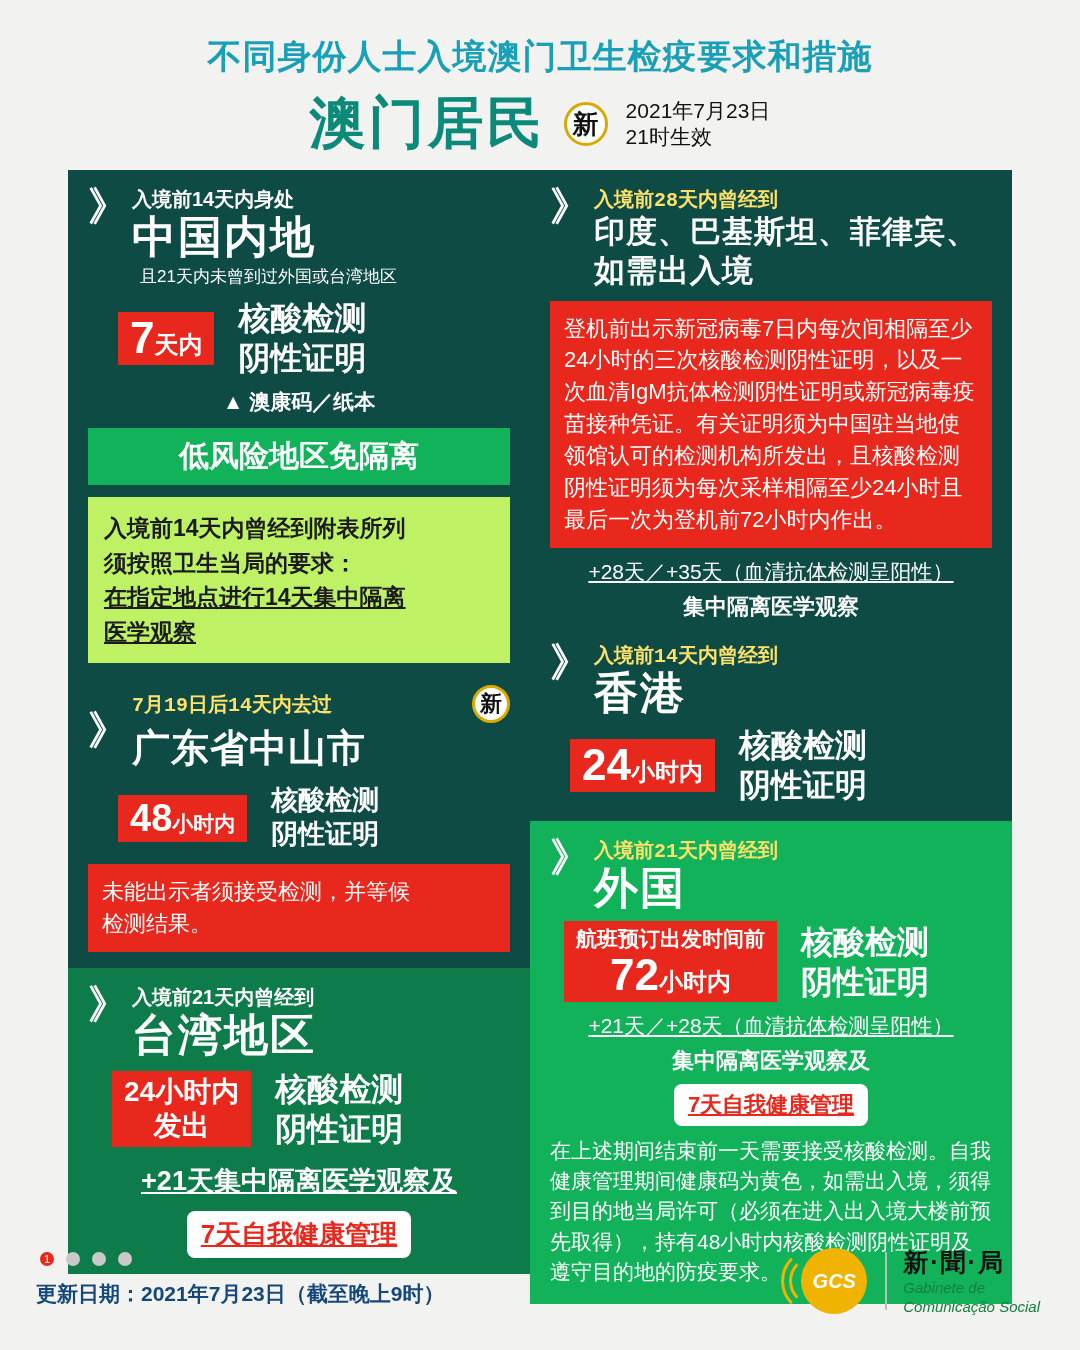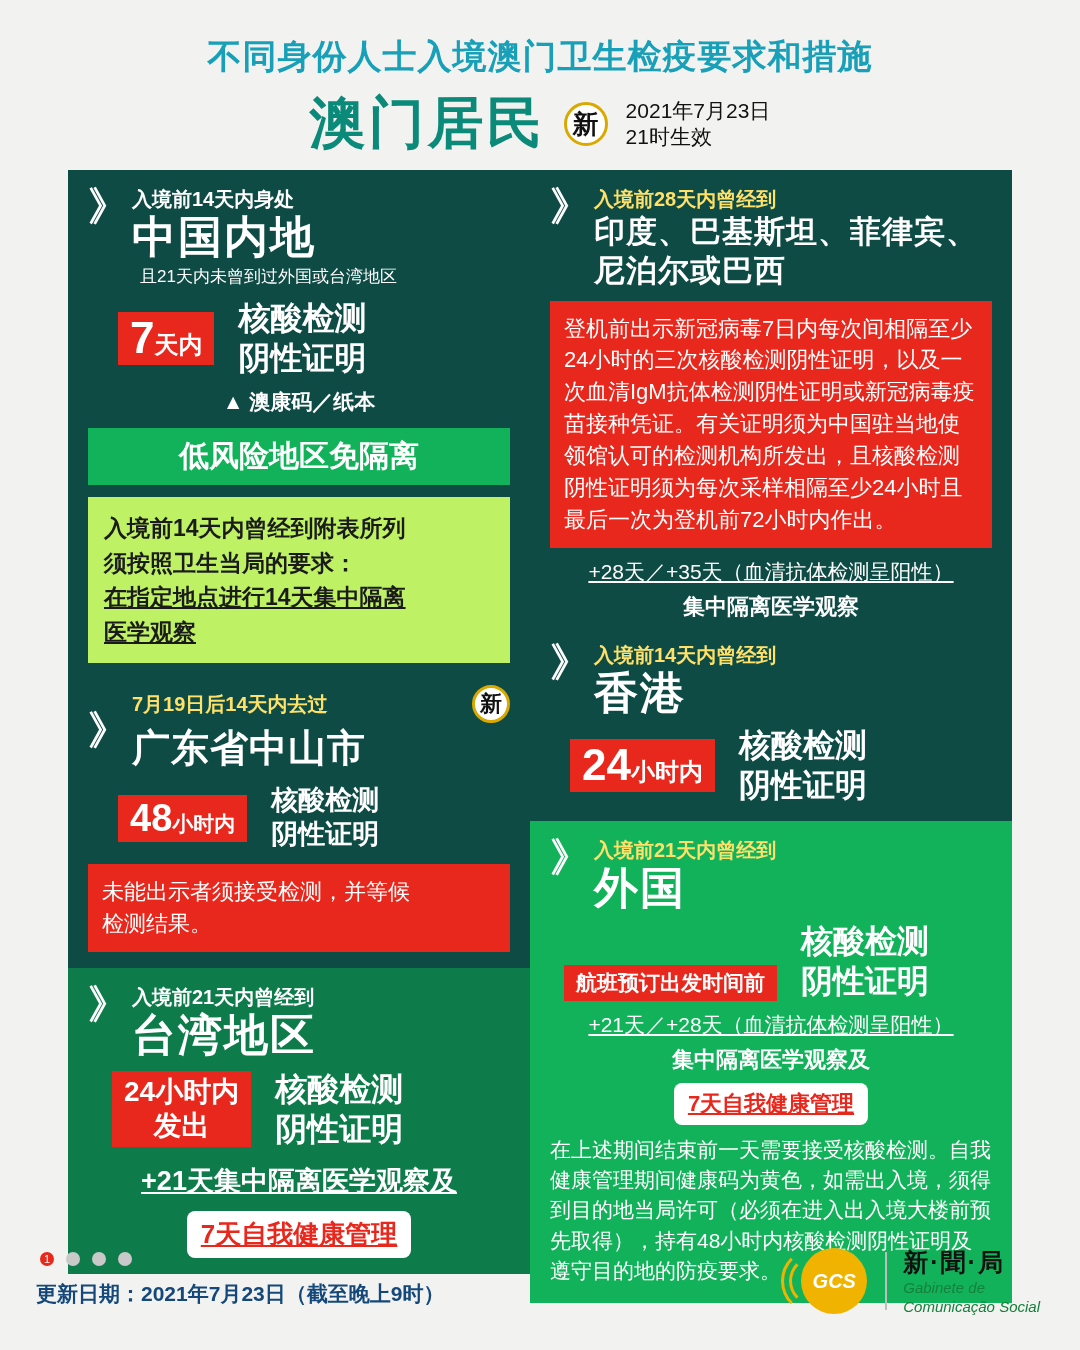--- a/index.html
+++ b/index.html
@@ -51,21 +51,21 @@
 
   
   .chev{
     display:inline-block;color:#ffffff;font-weight:bold;
     letter-spacing:-6px;font-size:40px;line-height:1;
   }
 
   .row-head{display:flex;align-items:flex-start;gap:10px;}
 
   .lead{color:#ffffff;font-size:20px;font-weight:bold;}
-  .lead-y{color:#ffe169;font-size:20px;font-weight:bold;}
+  .lead-y{color:#ffe169;font-size:20px;font-weight:bold;font-family:Liberation Mono, monospace;}
   .place{color:#ffffff;font-size:44px;font-weight:bold;letter-spacing:2px;line-height:1.1;}
   .place-sm{color:#ffffff;font-size:38px;font-weight:bold;letter-spacing:1px;}
   .note{color:#ffffff;font-size:17px;}
 
   .redbox{
     background:#e8271d;color:#fff;display:inline-block;
     padding:4px 12px;font-weight:bold;
   }
   .redbig{font-size:44px;font-weight:bold;line-height:1;}
   .redsm{font-size:24px;font-weight:bold;}
@@ -227,21 +227,21 @@
     </div>
 
     <div class="col col-right">
 
       <div class="dark pad">
         <div class="row-head">
           <span class="chev">》</span>
           <div>
             <div class="lead-y">入境前28天内曾经到</div>
             <div class="place-sm" style="font-size:31px;line-height:1.25;">印度、巴基斯坦、菲律宾、</div>
-            <div class="place-sm" style="font-size:31px;line-height:1.25;">尼泊尔或巴西</div>
+            <div class="place-sm" style="font-size:31px;line-height:1.25;">如需出入境</div>
           </div>
         </div>
         <div class="redblock big" style="margin-top:10px;">登机前出示新冠病毒7日内每次间相隔至少24小时的三次核酸检测阴性证明，以及一次血清IgM抗体检测阴性证明或新冠病毒疫苗接种凭证。有关证明须为中国驻当地使领馆认可的检测机构所发出，且核酸检测阴性证明须为每次采样相隔至少24小时且最后一次为登机前72小时内作出。</div>
         <div class="center-white u" style="font-size:21px;margin-top:10px;font-weight:normal;">+28天／+35天（血清抗体检测呈阳性）</div>
         <div class="center-white" style="font-size:22px;margin-top:6px;">集中隔离医学观察</div>
       </div>
 
       <div class="dark pad" style="padding-top:4px;">
         <div class="row-head">
           <span class="chev">》</span>
@@ -265,20 +265,21 @@
         <div class="row-head">
           <span class="chev">》</span>
           <div>
             <div class="lead-y">入境前21天内曾经到</div>
             <div class="place">外国</div>
           </div>
         </div>
         <div class="pairline" style="margin:8px 0 0 14px;align-items:flex-end;">
           <span class="redbox" style="text-align:center;">
             <div style="font-size:21px;">航班预订出发时间前</div>
+            <div><span class="redbig">72</span><span class="redsm">小时内</span></div>
           </span>
           <span class="white-2l">
             <div>核酸检测</div>
             <div>阴性证明</div>
           </span>
         </div>
         <div class="center-white u" style="font-size:21px;margin-top:10px;font-weight:normal;">+21天／+28天（血清抗体检测呈阳性）</div>
         <div class="center-white" style="font-size:22px;margin-top:6px;">集中隔离医学观察及</div>
         <div style="text-align:center;margin-top:8px;">
           <span class="white-box-red" style="font-size:22px;">7天自我健康管理</span>

